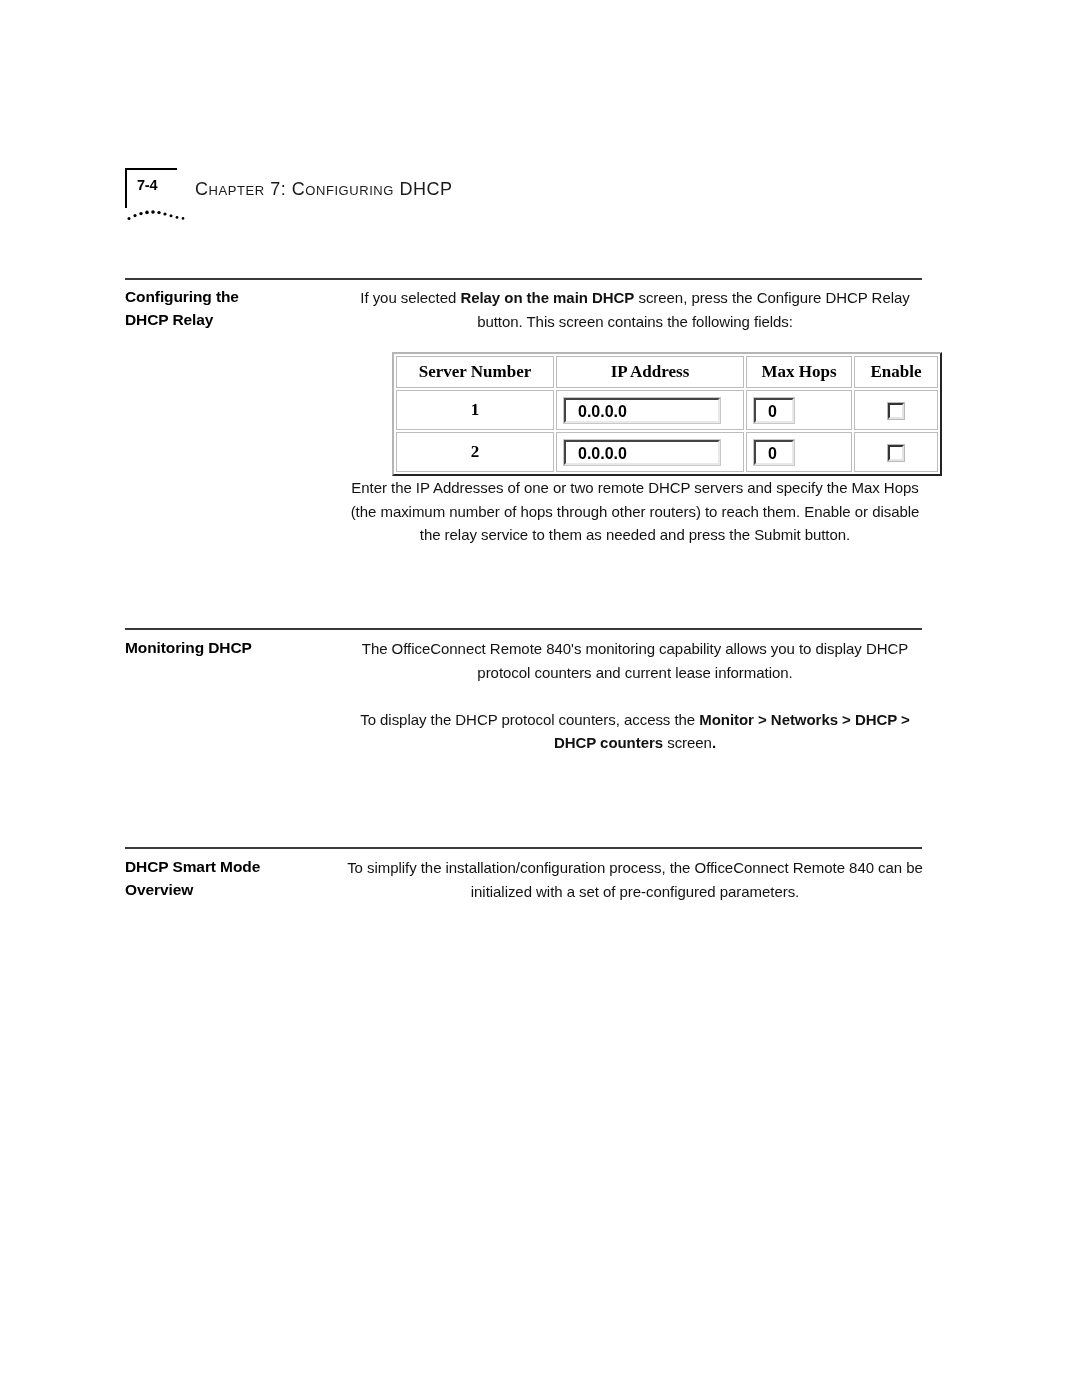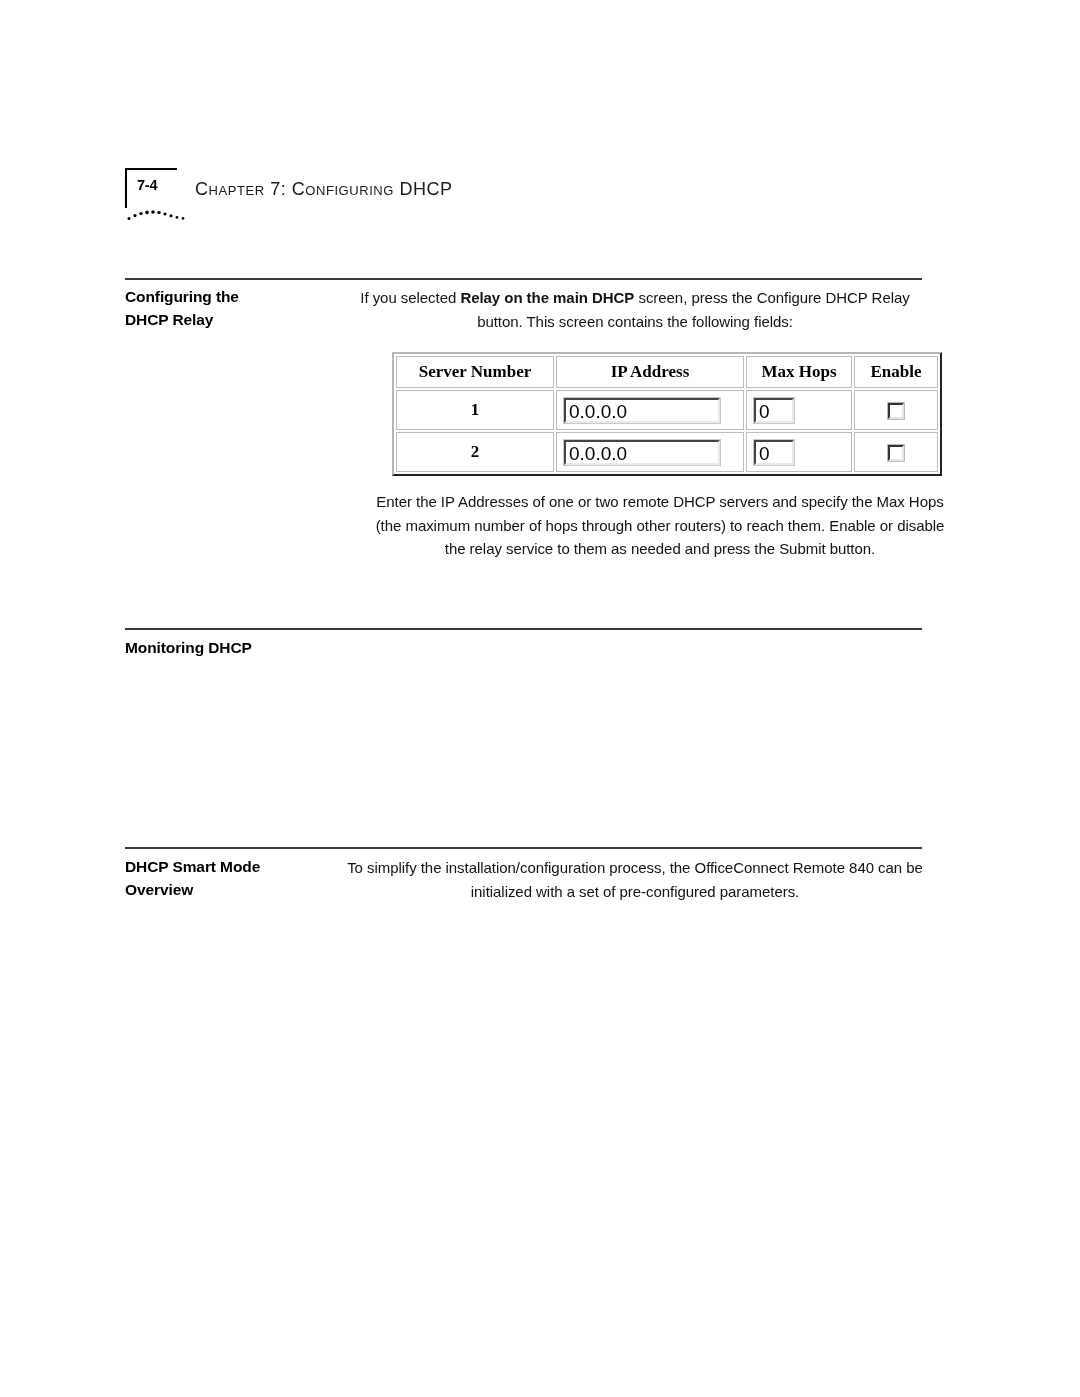--- a/index.html
+++ b/index.html
@@ -158,29 +158,30 @@
     display: inline-block;
     box-sizing: border-box;
     background: #ffffff;
     border: 2px solid;
     border-top-color: #444444;
     border-left-color: #444444;
     border-right-color: #e9e9e9;
     border-bottom-color: #e9e9e9;
     outline: 1px solid #c8c8c8;
     font-family: "Liberation Sans", sans-serif;
-    font-size: 19px;
+    font-size: 16px;
     line-height: 20px;
     height: 25px;
-    padding: 2px 2px 0 3px;
+    padding: 2px 2px 0 12px;
     color: #000;
     overflow: hidden;
     white-space: nowrap;
     vertical-align: middle;
     text-align: left;
+    font-weight: bold;
   }
   .txt-ip   { width: 156px; }
   .txt-hops { width: 40px; }
 
   
   .chk {
     display: inline-block;
     box-sizing: border-box;
     width: 16px;
     height: 16px;
@@ -258,31 +259,33 @@
           <span class="txt txt-hops">0</span>
         </td>
         <td class="cell-center">
           <span class="chk"></span>
         </td>
       </tr>
     </tbody>
   </table>
 </div>
 
-<div class="body-col" style="top:490px;margin-left:25px;">
+<div class="body-col" style="top:476px;">
   <p>Enter the IP Addresses of one or two remote DHCP servers and specify the Max Hops (the maximum number of hops through other routers) to reach them. Enable or disable the relay service to them as needed and press the Submit button.</p>
 </div>
 
 <div class="rule" style="top:628px;"></div>
 
 <div class="sec-head" style="top:637px;">
   <span class="nowrap-line">Monitoring DHCP</span>
 </div>
 
 <div class="body-col" style="top:637px;">
+  <p><span>The OfficeConnect Remote 840's monitoring capability allows you to display DHCP protocol counters and current lease information.</span></p>
+  <p><span>To display the DHCP protocol counters, access the </span><b>Monitor &gt; Networks &gt; DHCP &gt; DHCP counters</b><span> screen</span><b>.</b></p>
 </div>
 
 <div class="rule" style="top:847px;"></div>
 
 <div class="sec-head" style="top:856px;">
   <span class="nowrap-line">DHCP Smart Mode</span>
   <span class="nowrap-line">Overview</span>
 </div>
 
 <div class="body-col" style="top:856px;">

